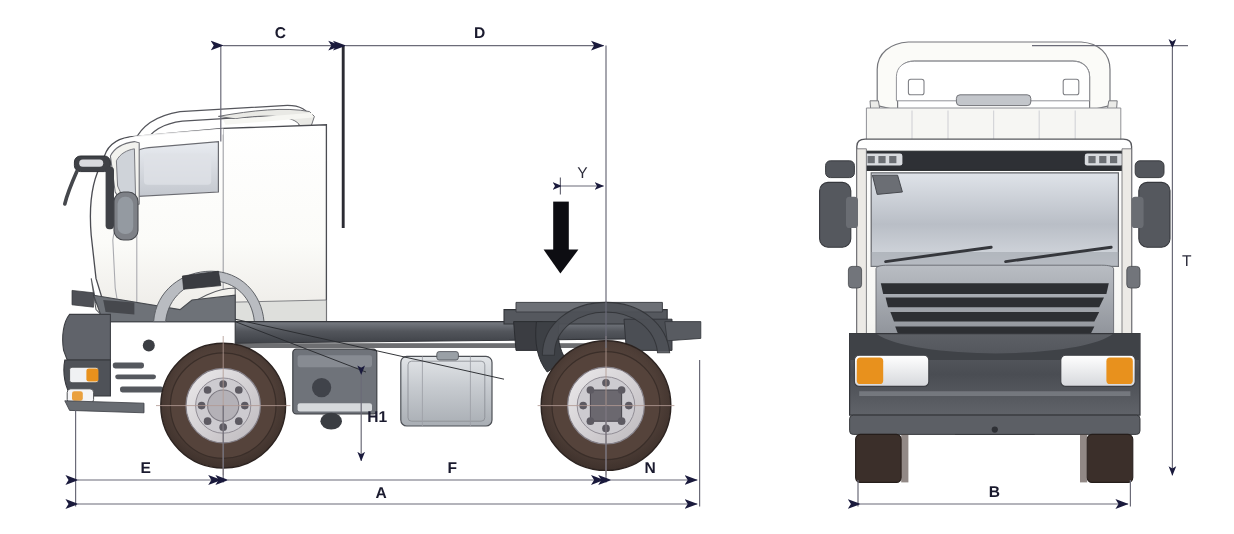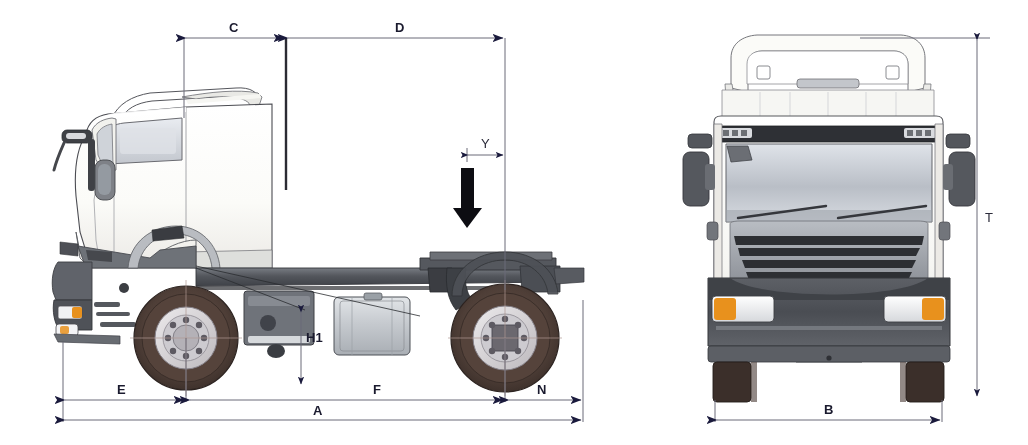--- a/index.html
+++ b/index.html
@@ -370,21 +370,21 @@
       <path d="M453,208 L482,208 L467,228 Z" fill="#0d0d12"></path>
     </g>
   </svg>
 
   <div class="dimlabel" style="left:229px;top:21px;">C</div>
 
   <div class="dimlabel" style="left:395px;top:21px;">D</div>
 
   <div class="dimlabel light" style="left:481px;top:137px;">Y</div>
 
-  <div class="dimlabel" style="left:306px;top:331px;">H1</div>
+  <div class="dimlabel" style="left:306px;top:341px;">H1</div>
 
   <div class="dimlabel" style="left:117px;top:383px;">E</div>
 
   <div class="dimlabel" style="left:373px;top:383px;">F</div>
 
   <div class="dimlabel" style="left:537px;top:383px;">N</div>
 
   <div class="dimlabel" style="left:313px;top:404px;">A</div>
 
   <div class="dimlabel light" style="left:985px;top:211px;">T</div>

